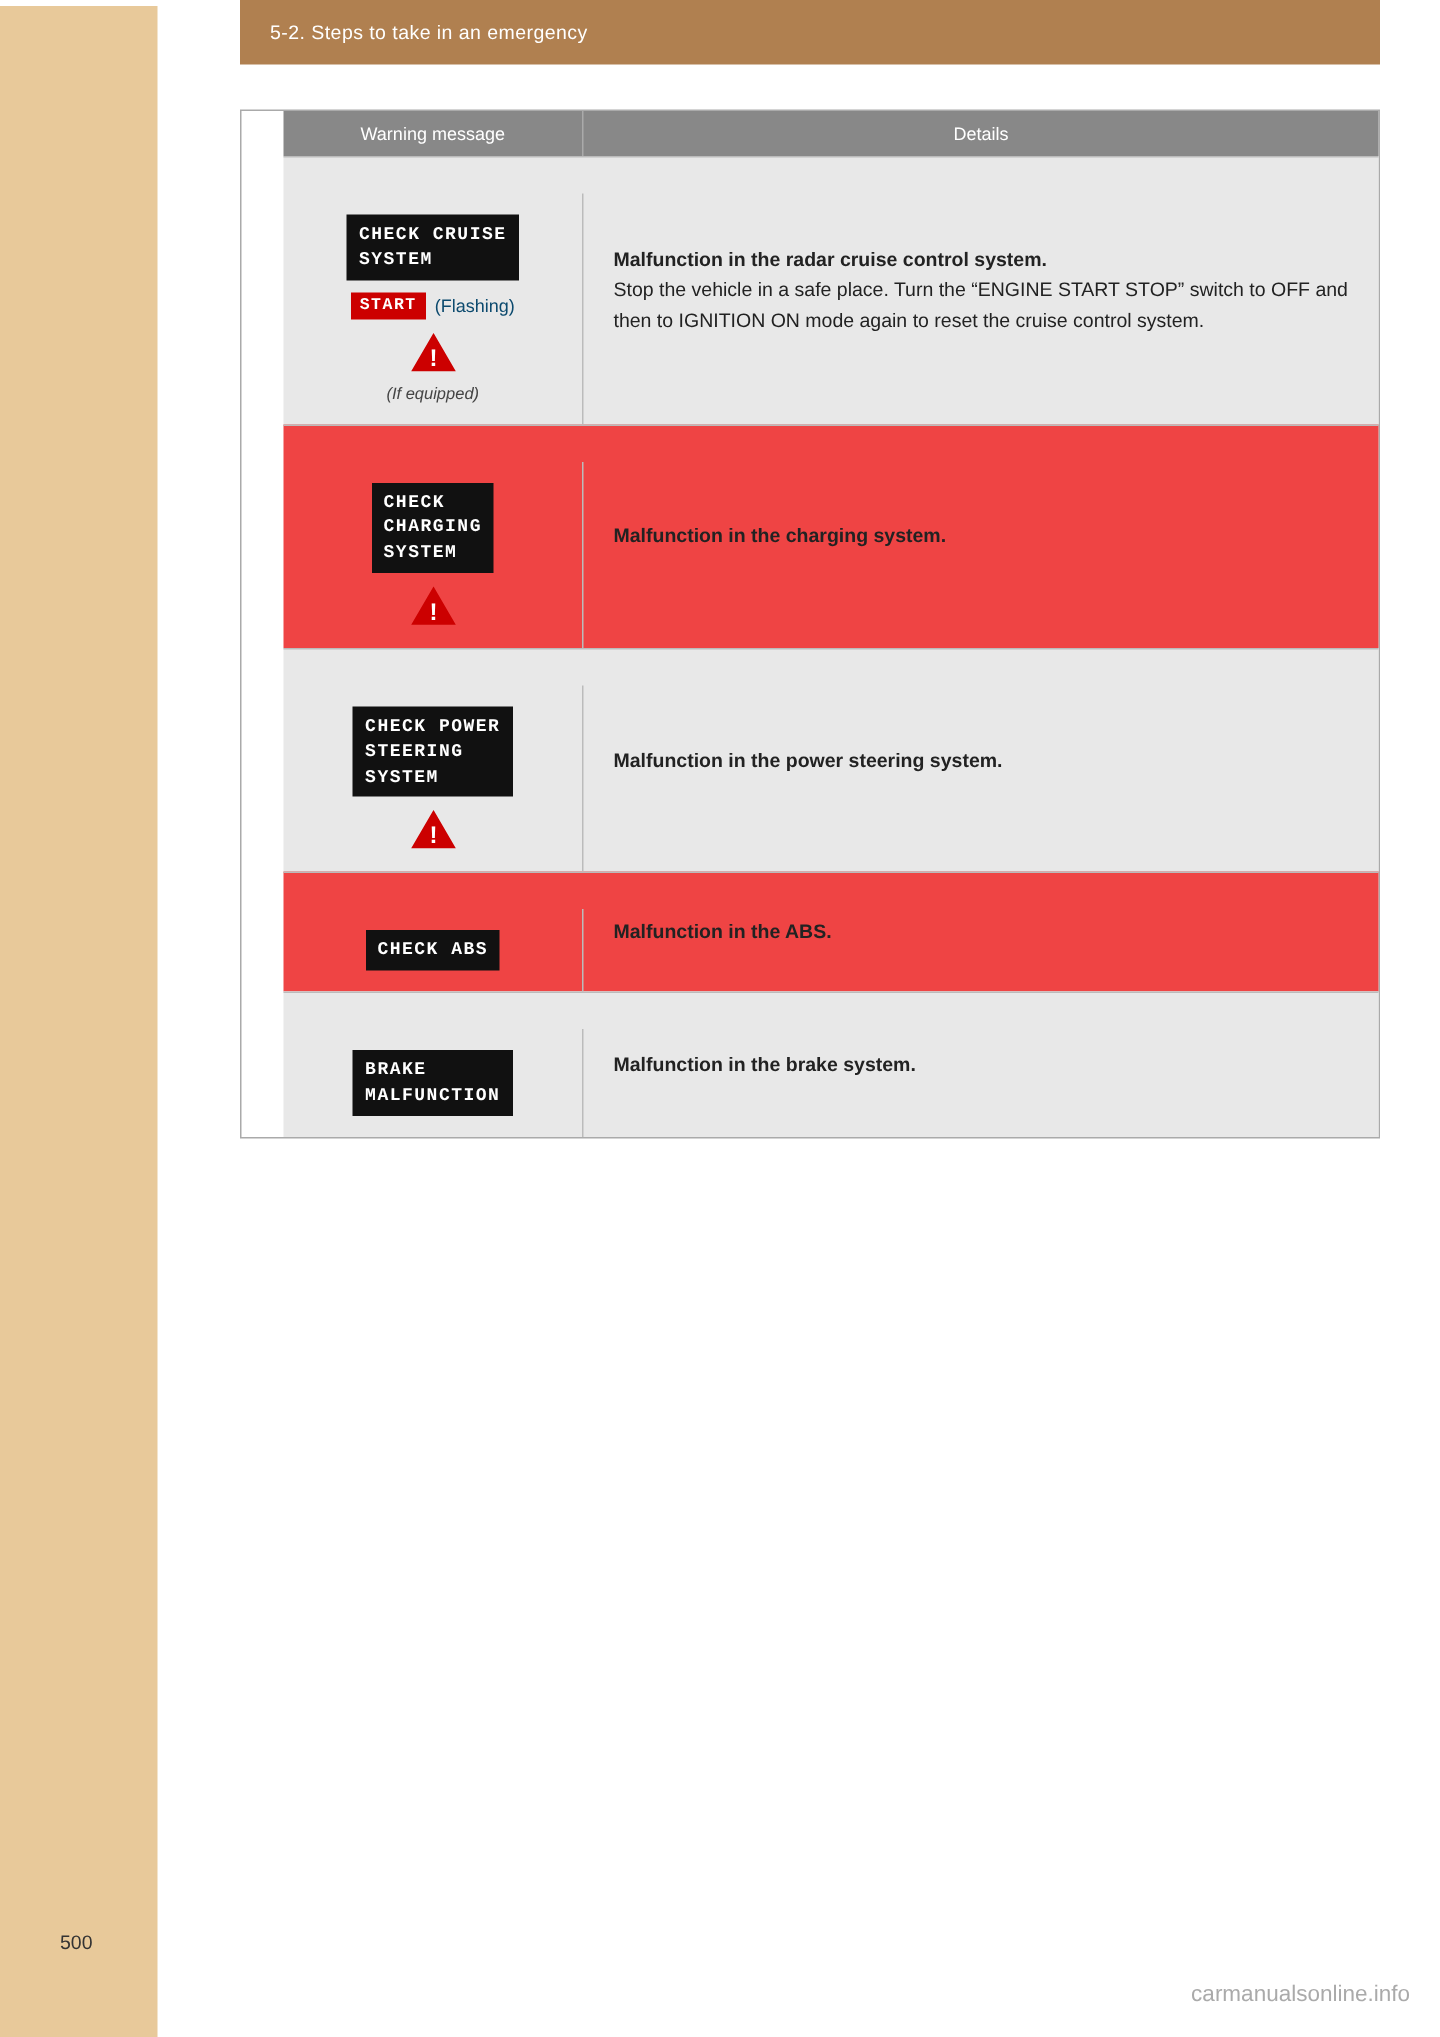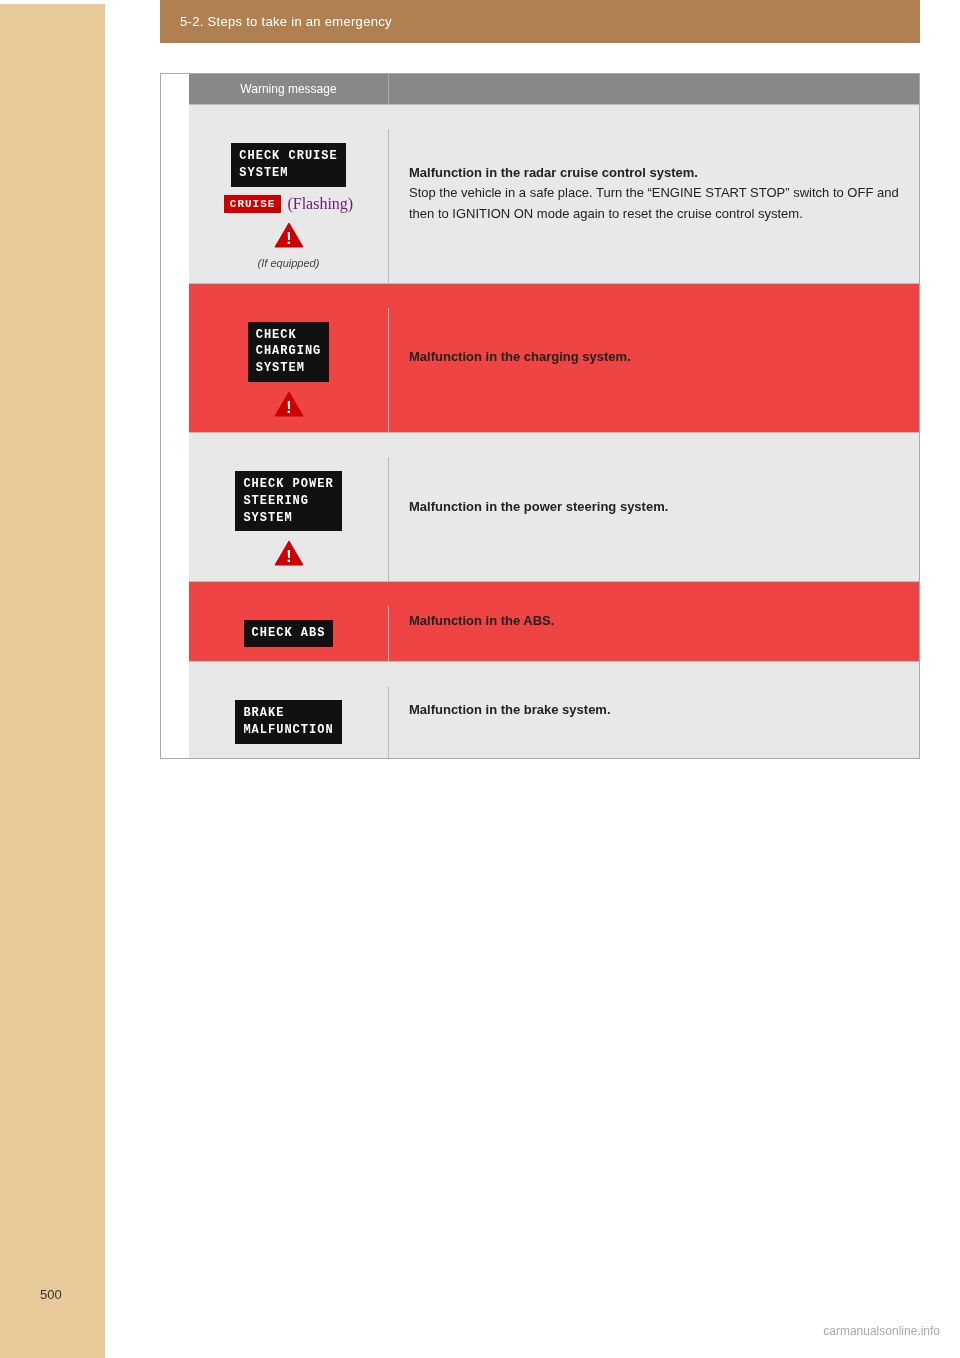--- a/index.html
+++ b/index.html
@@ -133,23 +133,22 @@
       color: #fff;
       font-family: 'Courier New', monospace;
       font-size: 11px;
       font-weight: bold;
       padding: 3px 6px;
       display: inline-block;
       letter-spacing: 1px;
     }
 
     .flashing-text {
-      font-size: 16px;
-      color: #701a75;
-      font-family: Liberation Serif, serif;
+      font-size: 12px;
+      color: #0c4a6e;
     }
 
     .warning-triangle {
       width: 32px;
       height: 28px;
       display: flex;
       align-items: center;
       justify-content: center;
     }
 
@@ -161,21 +160,21 @@
     .if-equipped {
       font-size: 11px;
       color: #444;
       font-style: italic;
     }
 
     .watermark {
       position: fixed;
       bottom: 20px;
       right: 20px;
-      font-size: 12px;
+      font-size: 15px;
       color: #aaa;
       margin-left: 20px;
     }
   </style>
 </head>
 <body>
 
 <div class="left-sidebar">
   <span class="page-number">500</span>
 </div>
@@ -183,27 +182,28 @@
 <div class="main-content">
 
   <div class="header-bar">
     <h2>5-2. Steps to take in an emergency</h2>
   </div>
 
   <div class="table-container">
 
     <div class="table-header">
       <div class="col-warning">Warning message</div>
+      <div class="col-details">Details</div>
     </div>
 
     <div class="table-row">
       <div class="warning-cell">
         <div class="warn-box">CHECK CRUISE<br>SYSTEM</div>
         <div style="display:flex; align-items:center; gap:6px;">
-          <span class="cruise-badge">CRUISE</span>
+          <span class="cruise-badge">START</span>
           <span class="flashing-text">(Flashing)</span>
         </div>
         <div class="warning-triangle">
           <svg viewBox="0 0 32 28" xmlns="http://www.w3.org/2000/svg">
             <polygon points="16,2 30,26 2,26" fill="#cc0000" stroke="#cc0000" stroke-width="1"></polygon>
             <text x="16" y="23" text-anchor="middle" font-size="16" font-weight="bold" fill="white">!</text>
           </svg>
         </div>
         <span class="if-equipped">(If equipped)</span>
       </div>

